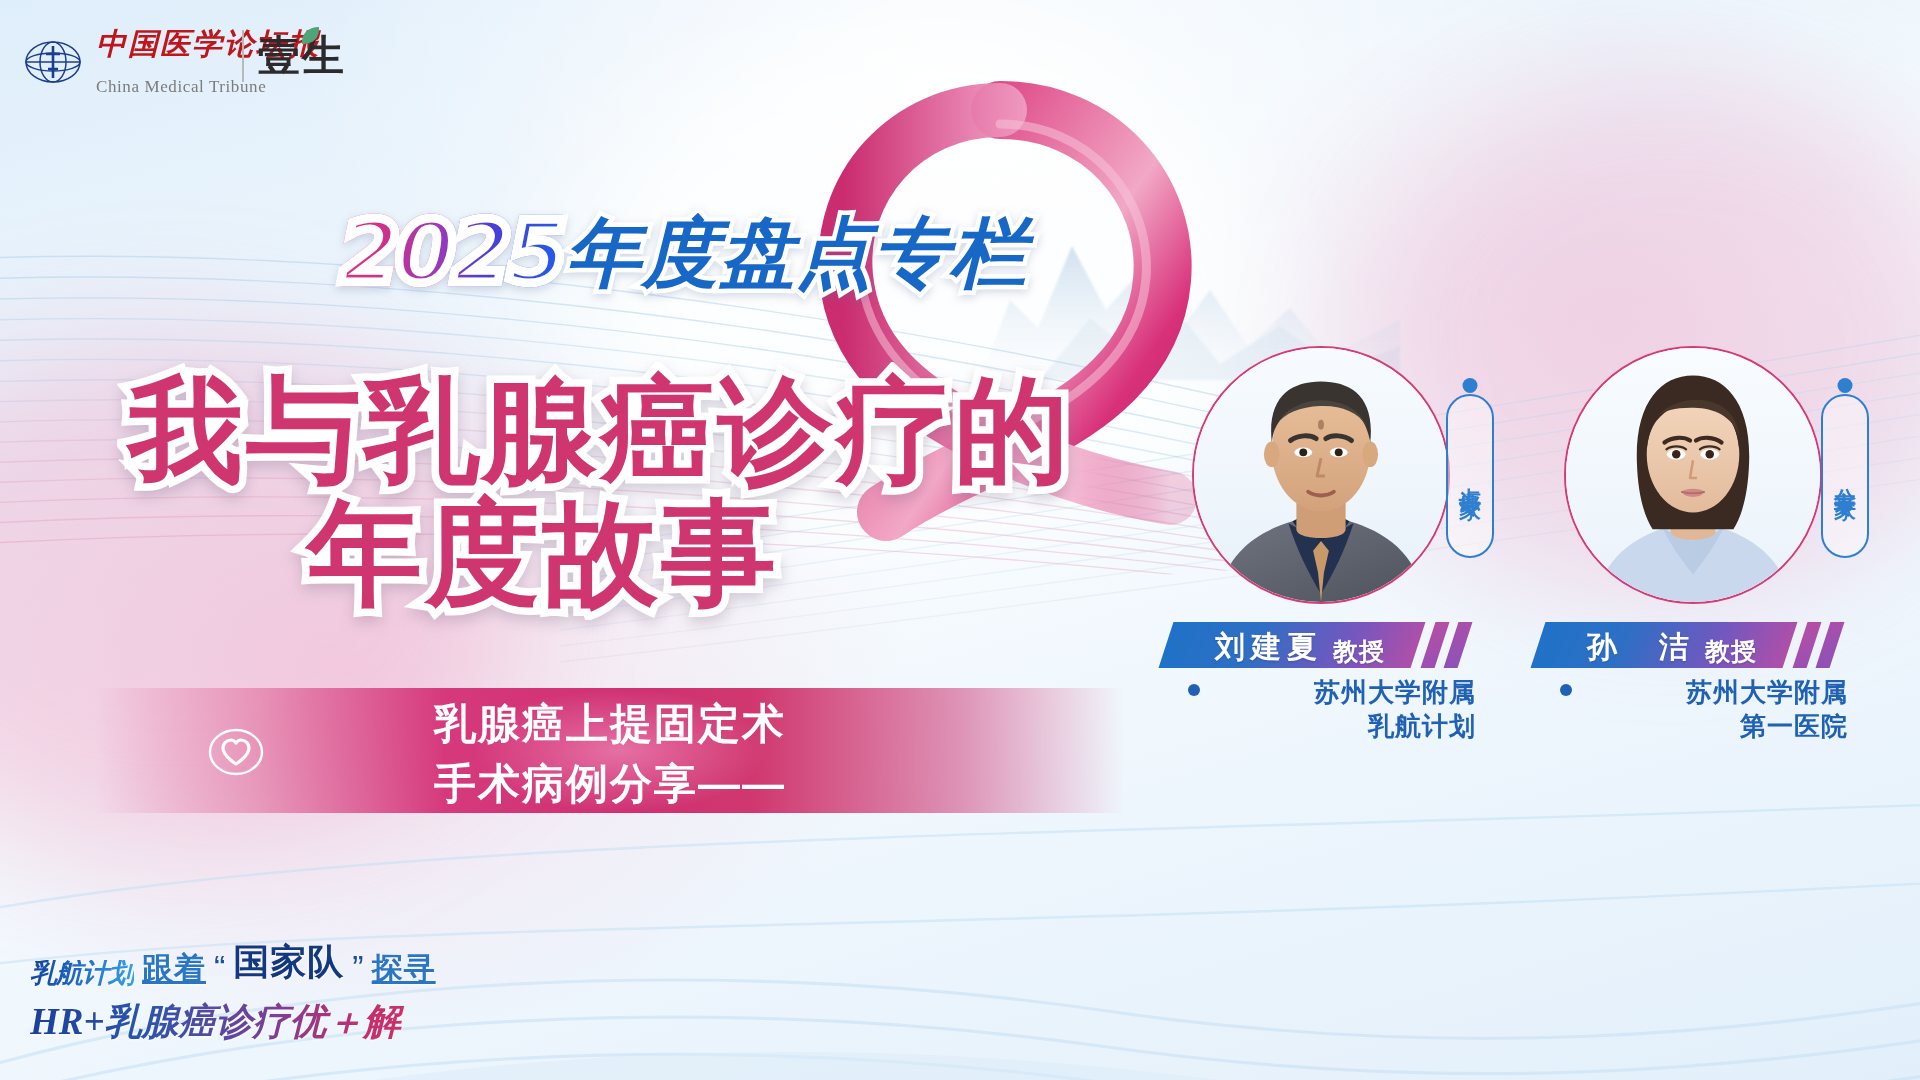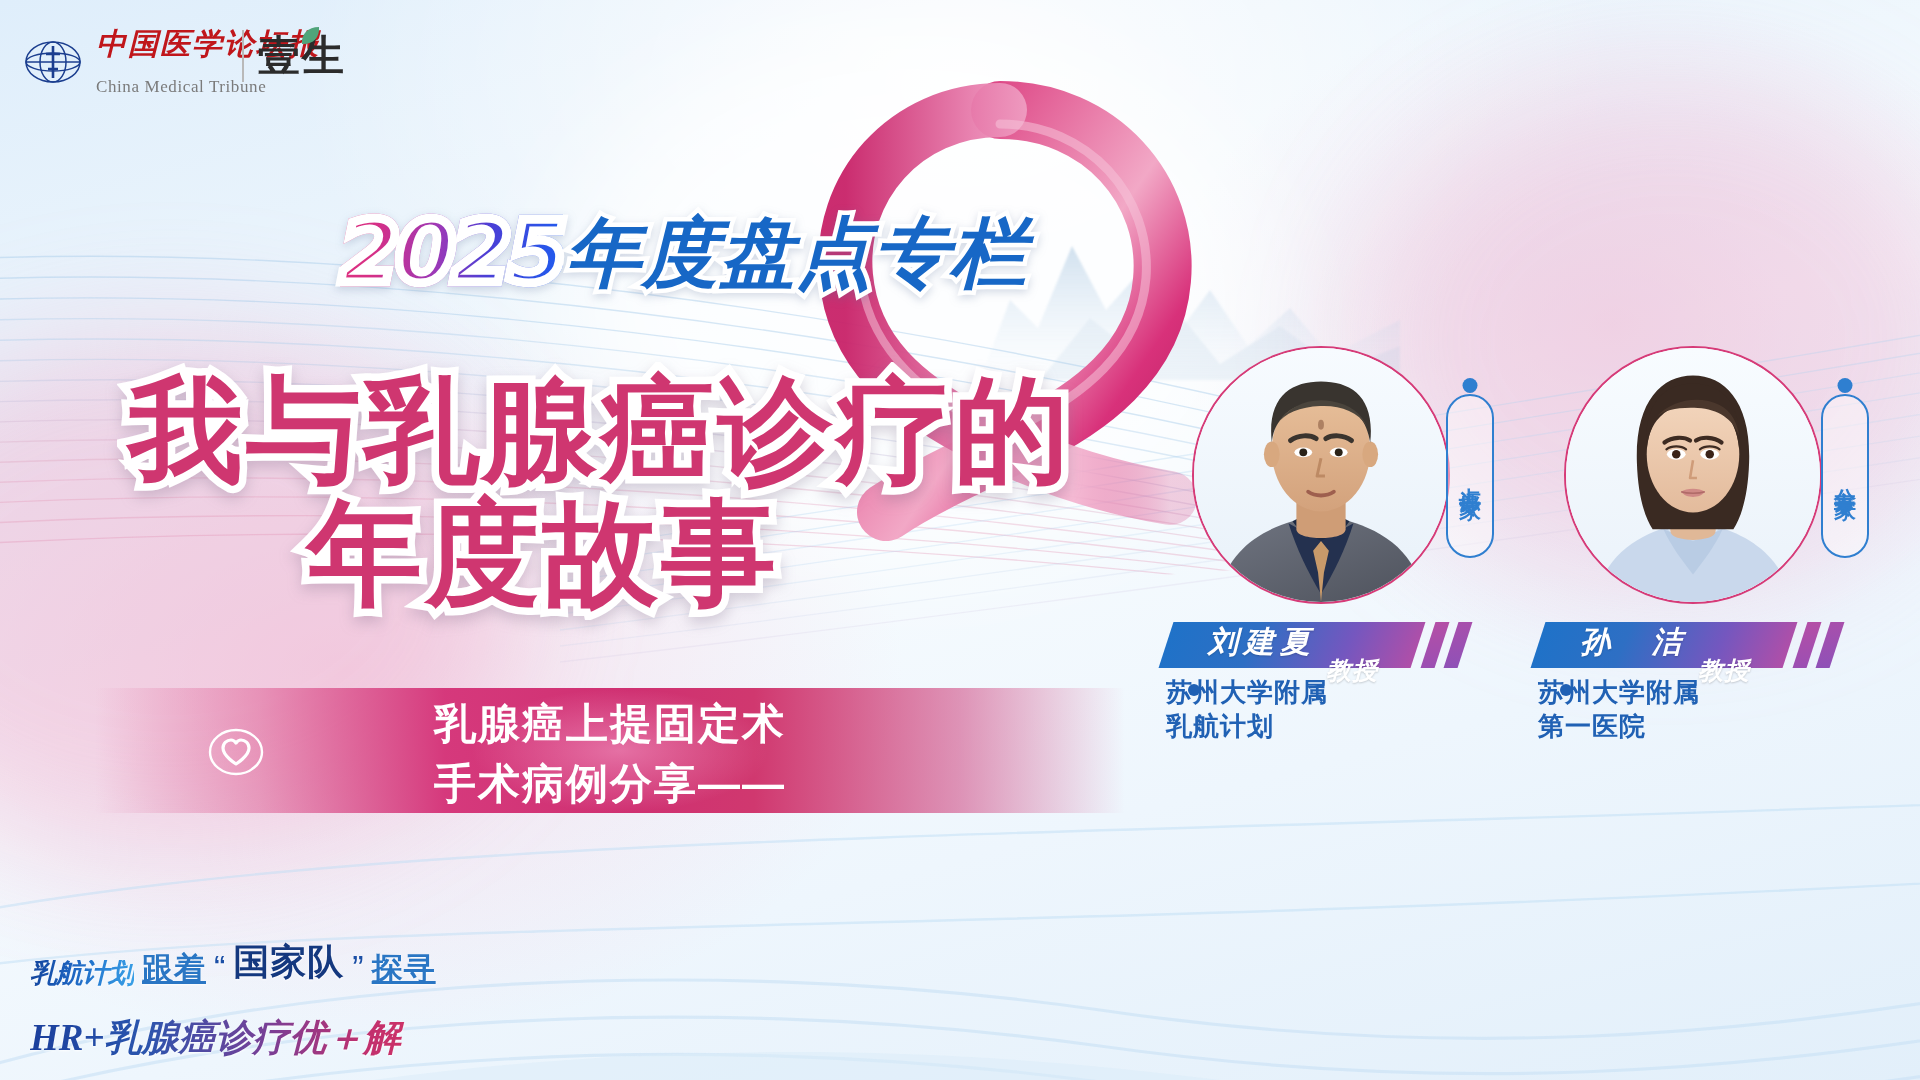--- a/index.html
+++ b/index.html
@@ -106,49 +106,49 @@
   .e1 .tagpill{left:280px;}
   .e2 .tagpill{left:283px;}
 
   .namebar{position:relative;width:310px;height:46px;margin-top:18px;}
   .namebar .par{position:absolute;left:0;top:0;width:252px;height:46px;
     background:linear-gradient(96deg,#1f72c8 0%,#2e6fc4 34%,#7457bf 72%,#b04fa8 100%);
     transform:skewX(-18deg);}
   .namebar .s1,.namebar .s2{position:absolute;top:0;height:46px;transform:skewX(-18deg);}
   .namebar .s1{left:262px;width:14px;background:linear-gradient(180deg,#b44fa6,#9b4fb3);}
   .namebar .s2{left:285px;width:14px;background:linear-gradient(180deg,#a84fac,#8f51b7);}
-  .namebar .nm{position:absolute;left:1px;top:0;width:252px;height:46px;display:flex;
-    align-items:flex-start;justify-content:center;gap:10px;color:#fff;font-style:italic;}
+  .namebar .nm{position:absolute;left:8px;top:0;width:252px;height:46px;display:flex;
+    align-items:flex-end;justify-content:center;gap:10px;color:#fff;}
   .namebar .nm .n{font-size:30px;font-weight:700;letter-spacing:6px;
     font-family:"Liberation Sans","DejaVu Sans",sans-serif;
     text-shadow:0 1px 2px rgba(0,0,0,.18);}
   .namebar .nm .t{font-size:25px;font-weight:700;letter-spacing:1px;
     font-family:"Liberation Sans","DejaVu Sans",sans-serif;
     text-shadow:0 1px 2px rgba(0,0,0,.18);margin-top:32px;}
 
-  .affil{position:relative;width:310px;margin-top:7px;text-align:left;
+  .affil{position:relative;width:310px;margin-top:7px;text-align:right;
     color:#2061b4;font-family:"Liberation Sans","DejaVu Sans",sans-serif;
     font-size:26px;font-weight:700;line-height:1.32;letter-spacing:1px;}
   .affil .bullet{position:absolute;left:22px;top:9px;width:12px;height:12px;border-radius:50%;
     background:#2061b4;}
 
   
   .brand{position:absolute;left:30px;top:938px;width:520px;
     filter:drop-shadow(0 1px 1px rgba(255,255,255,.9));}
   .brand-row1{display:flex;align-items:flex-end;gap:8px;white-space:nowrap;}
   .brand-mark{font-family:"Liberation Serif","DejaVu Serif",serif;font-size:27px;font-weight:700;
     font-style:italic;letter-spacing:-1px;line-height:1;
     background:linear-gradient(100deg,#13439b 0%,#1d63c0 40%,#2b86d8 72%,#3aa0e6 100%);
     -webkit-background-clip:text;background-clip:text;color:transparent;}
   .brand-follow{font-family:"Liberation Sans","DejaVu Sans",sans-serif;font-size:31px;
     font-weight:700;color:#2a76c4;letter-spacing:1px;line-height:1;padding-bottom:3px;text-decoration:underline;}
   .brand-q{font-size:34px;color:#1b4fa6;}
   .brand-nat{font-family:Liberation Sans, sans-serif;font-size:36px;font-weight:700;
     color:#14387f;letter-spacing:1px;}
-  .brand-row2{margin-top:26px;font-family:"Liberation Serif","DejaVu Serif",serif;
+  .brand-row2{margin-top:10px;font-family:"Liberation Serif","DejaVu Serif",serif;
     font-size:37px;font-weight:700;font-style:italic;letter-spacing:0px;white-space:nowrap;
     background:linear-gradient(92deg,#1b3f9c 0%,#2a55ae 22%,#7a3f96 46%,#c0306f 64%,#d8325f 80%,#b5305f 100%);
     -webkit-background-clip:text;background-clip:text;color:transparent;}
 </style>
 </head>
 <body>
 
 <div id="poster">
 
   <div class="bg-layer">

